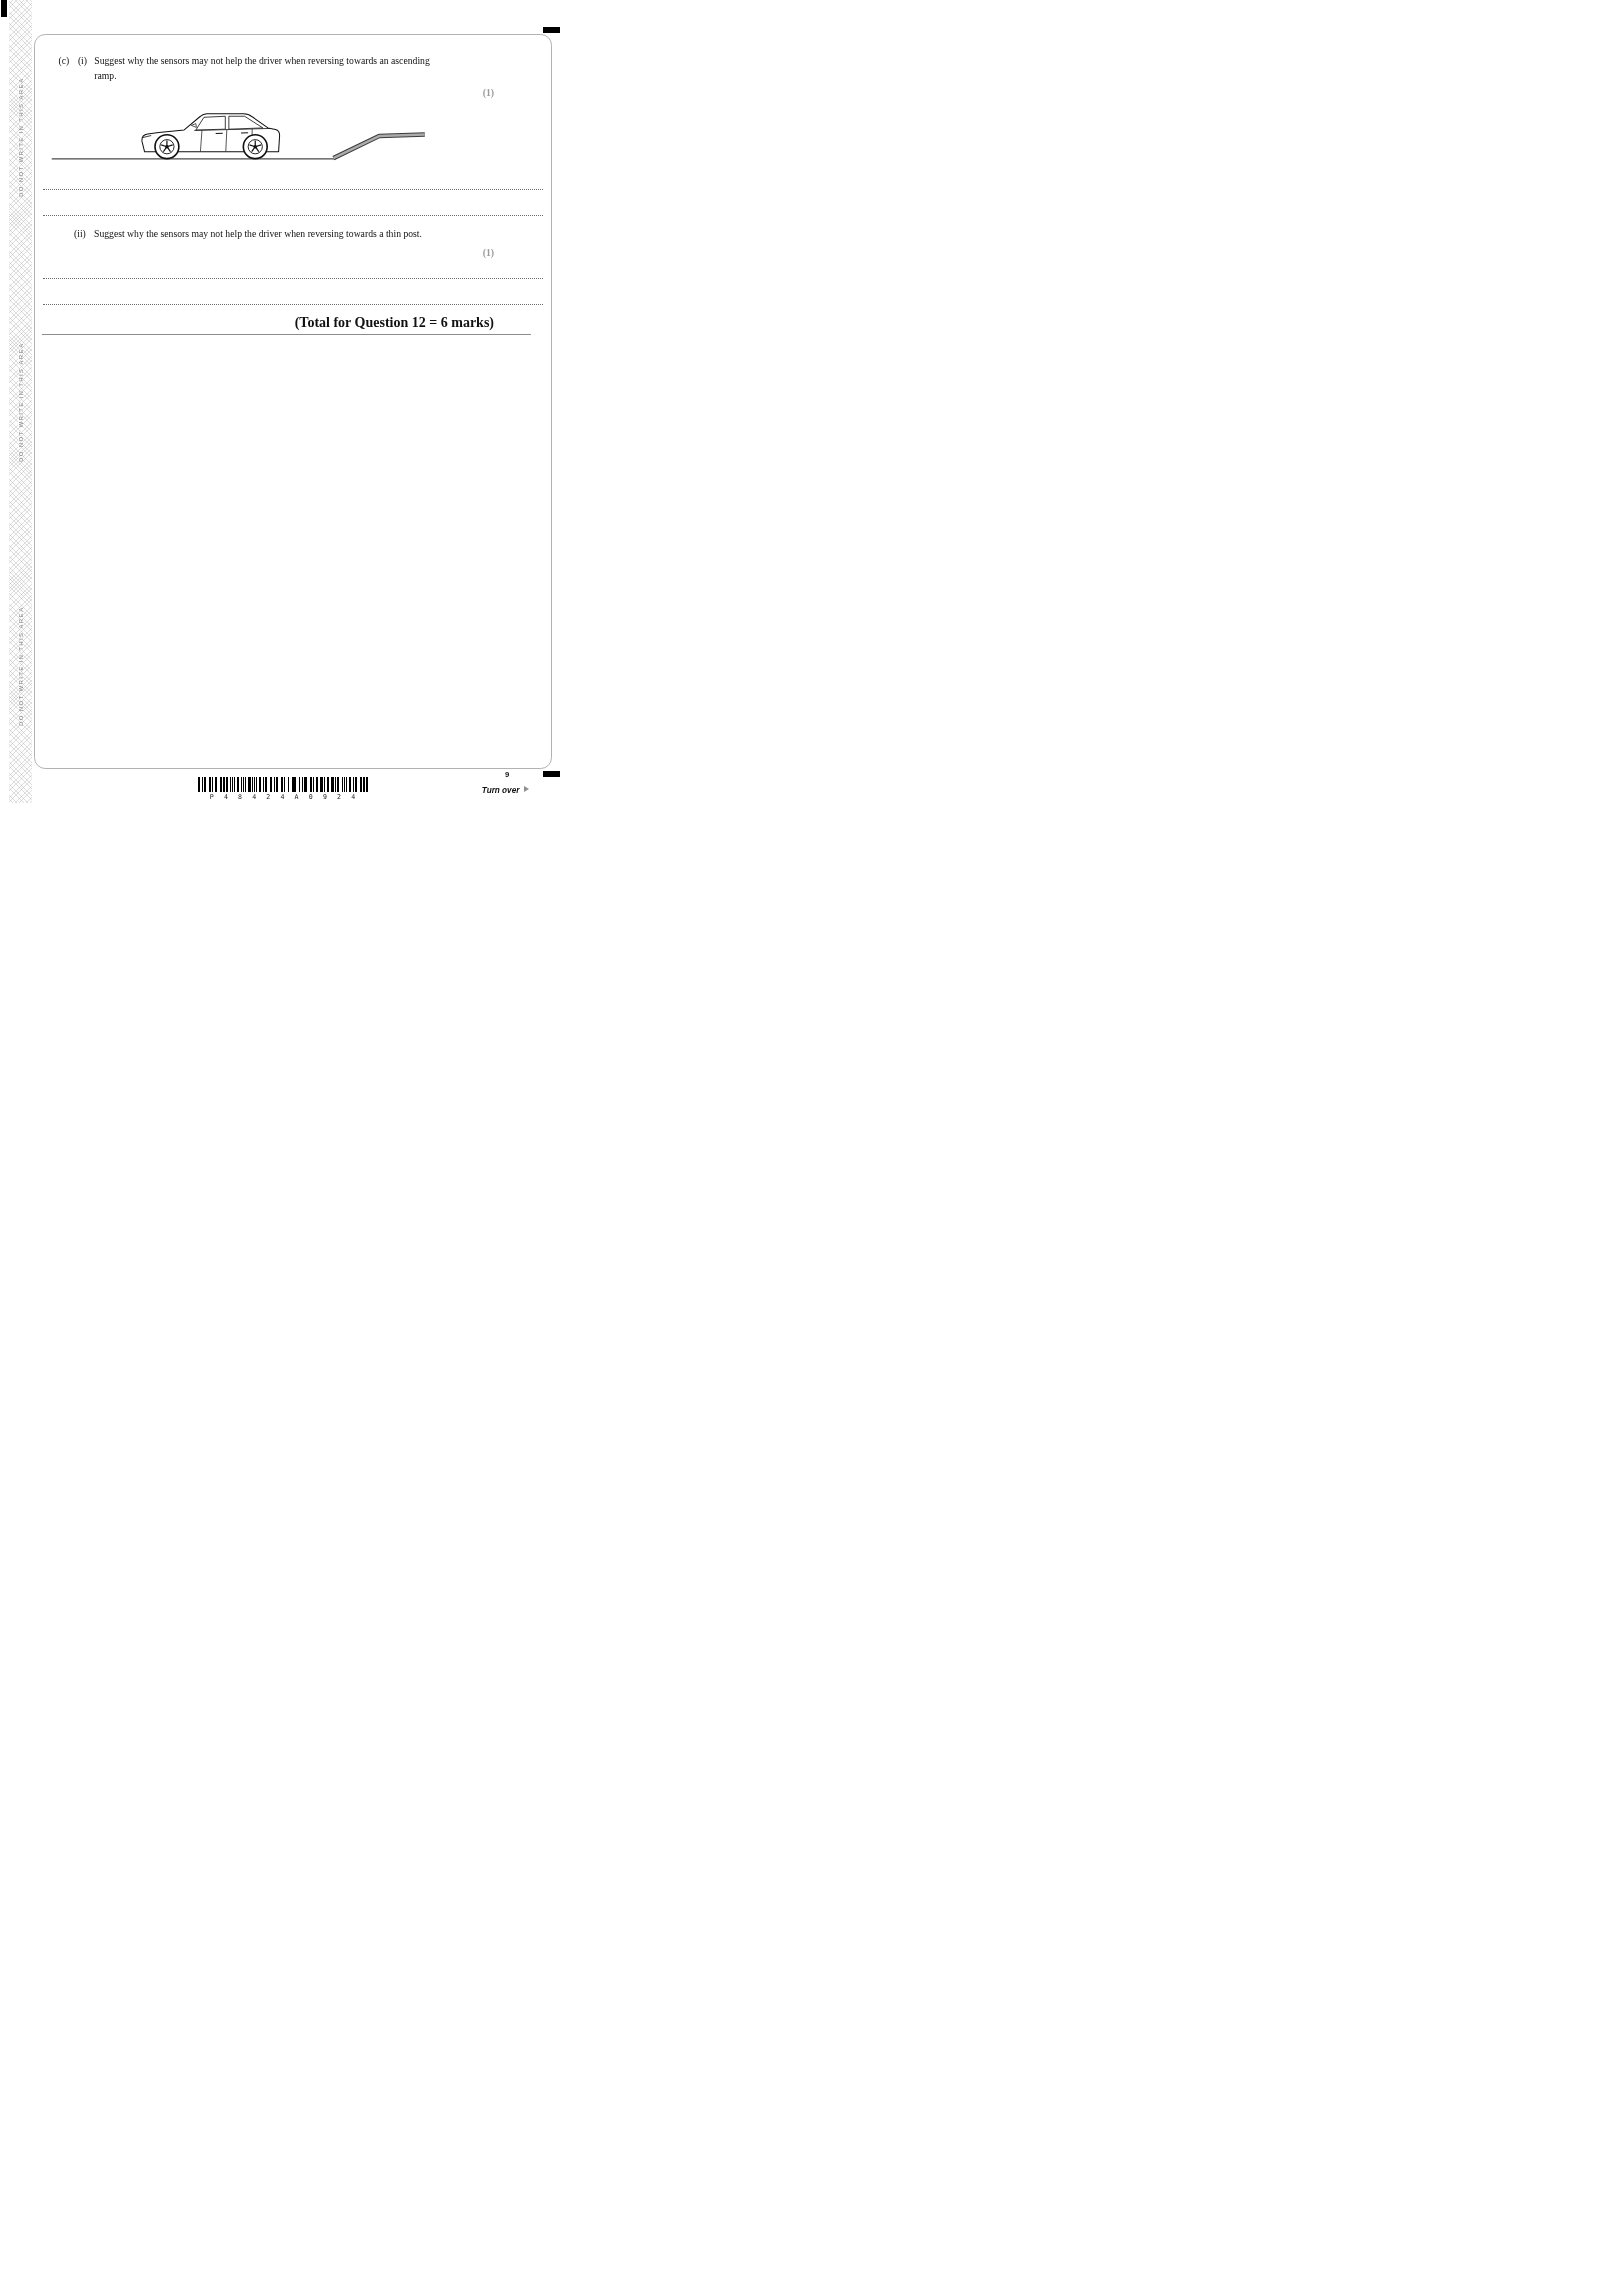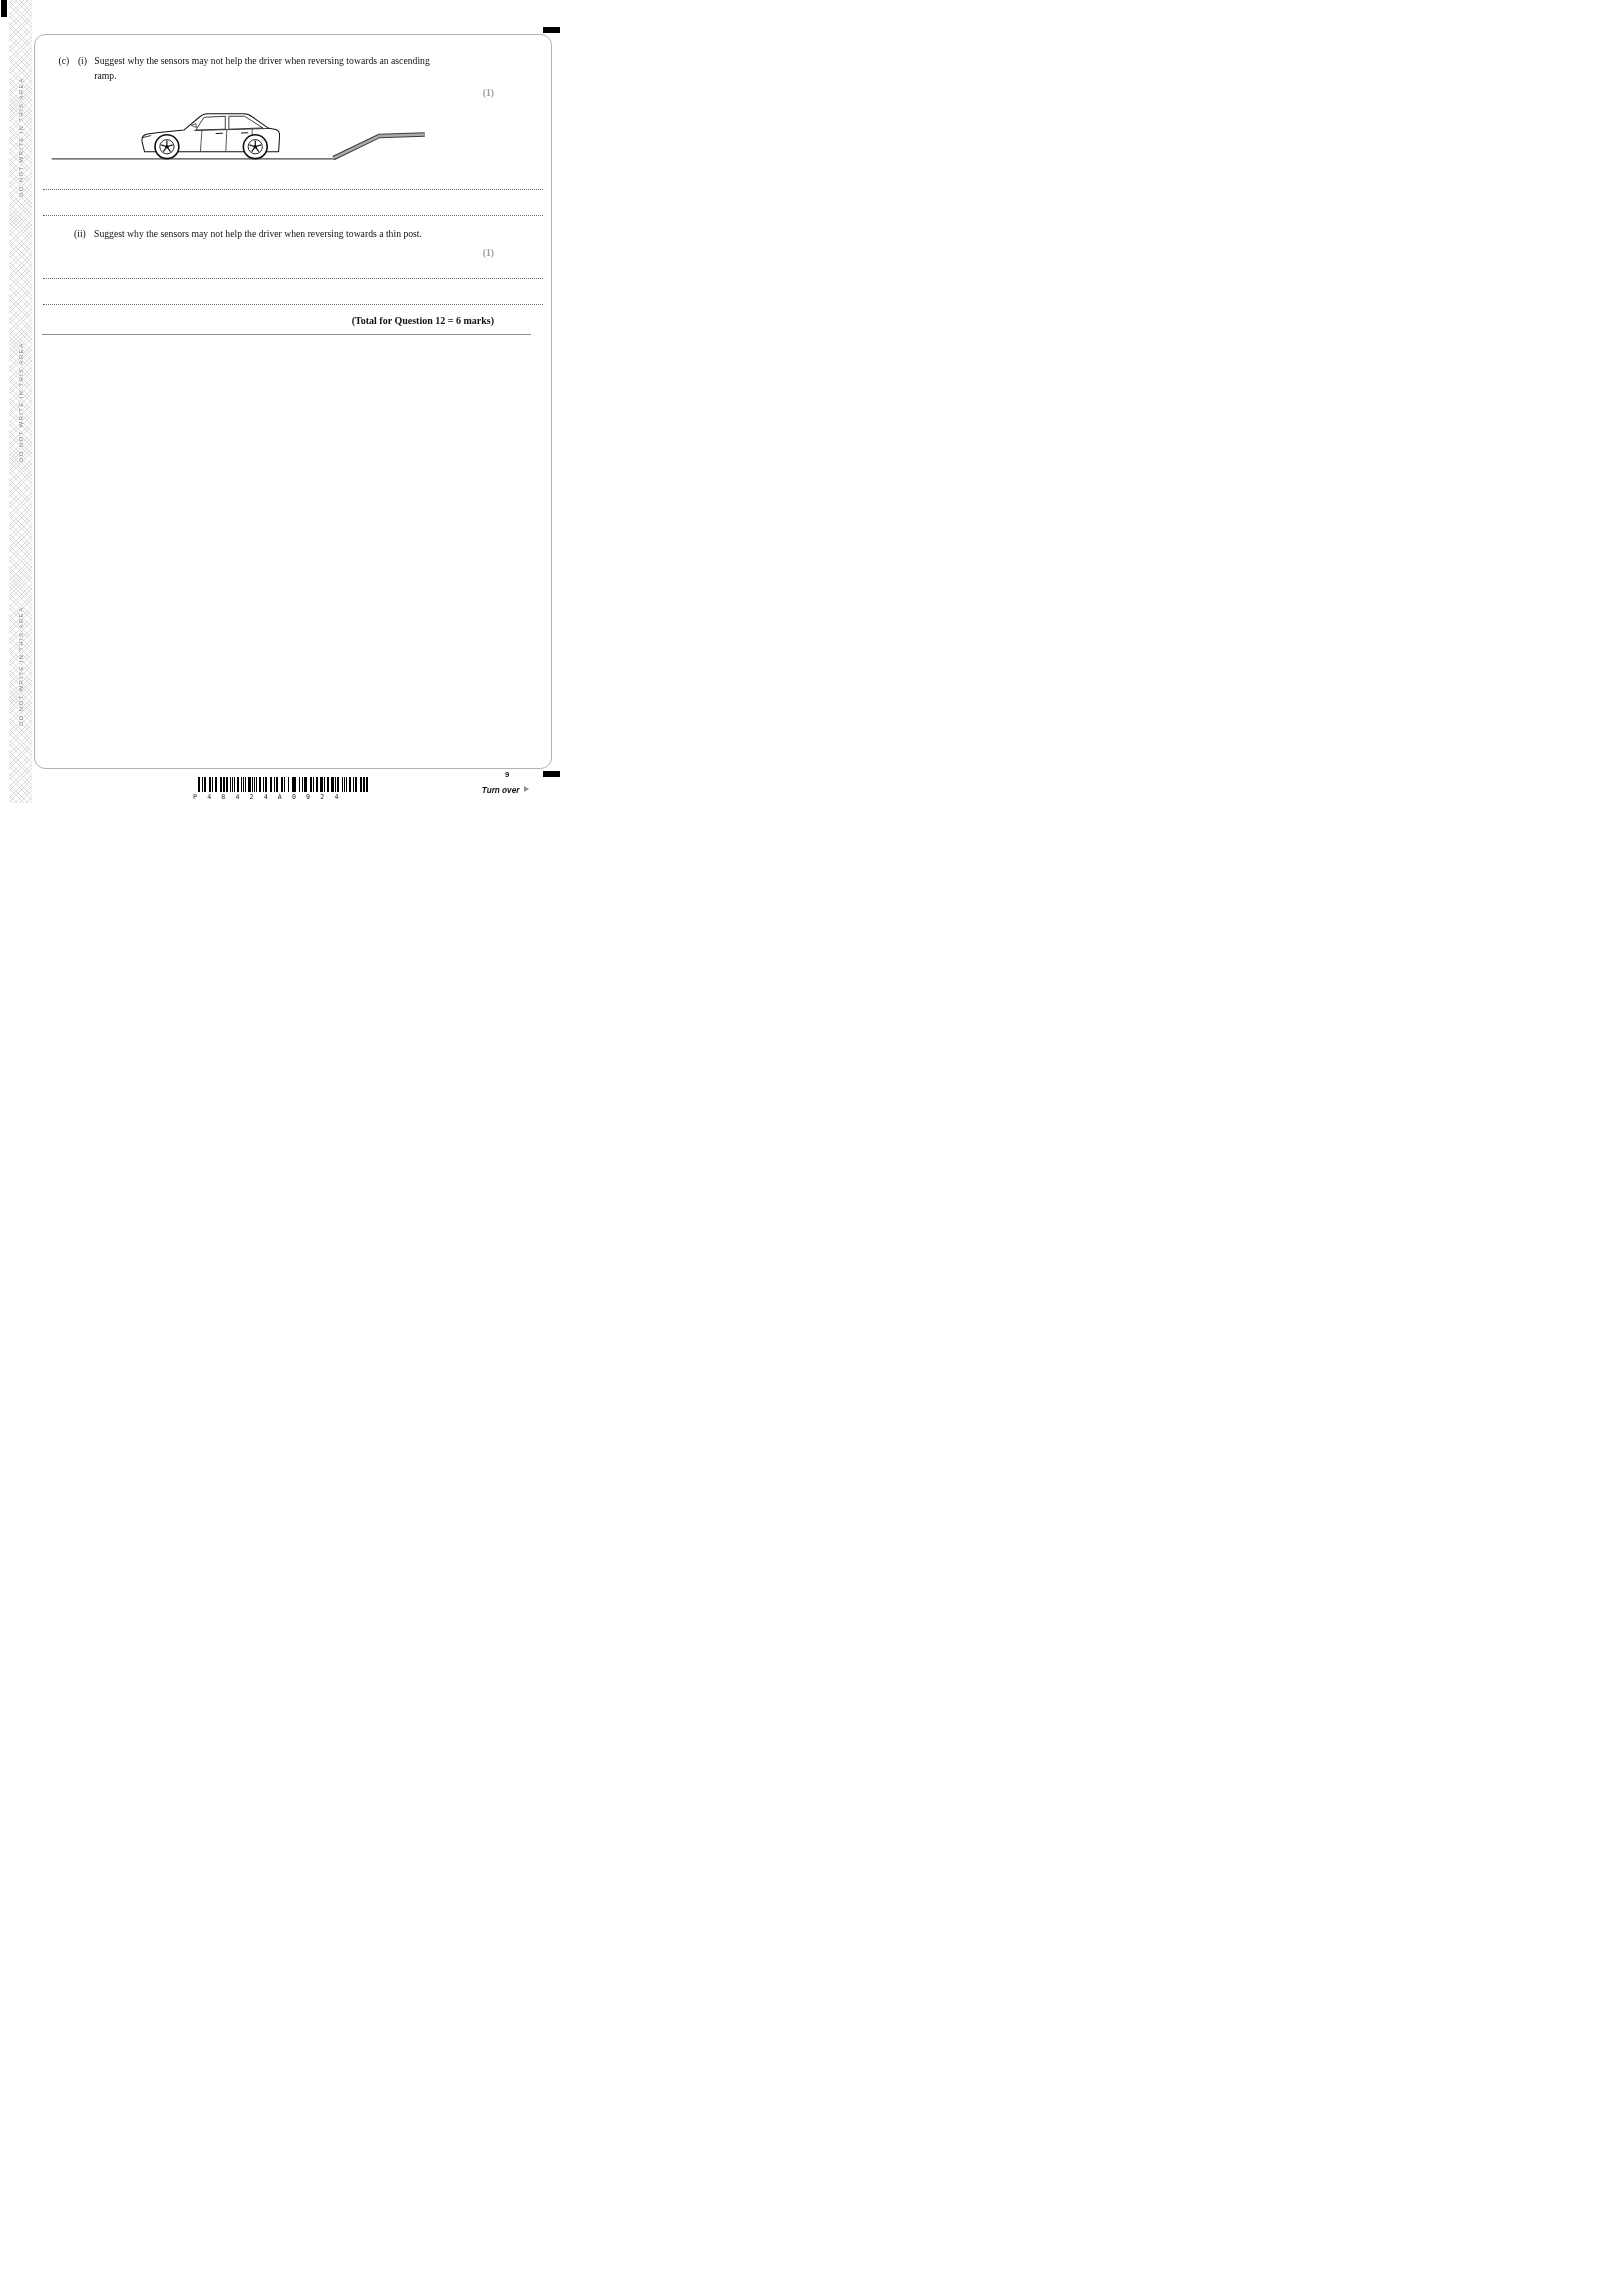--- a/index.html
+++ b/index.html
@@ -66,21 +66,21 @@
 
   .answer-line {
     position:absolute; left:8.2px; right:8.2px; height:0;
     border-bottom:0.8px dotted #6a6a6a;
   }
   .al-1 { top:154px; } .al-2 { top:180px; }
   .al-3 { top:243px; } .al-4 { top:269px; }
 
   .total-text {
     position:absolute; top:280px; right:57px;
-    font-weight:bold; font-size:10px; color:#111;
+    font-weight:bold; font-size:14px; color:#111;
   }
   .total-rule {
     position:absolute; top:299px; left:7.2px; right:20.4px; height:0;
     border-bottom:1.5px solid #8d8d8d;
   }
 
   
   .page-number {
     position:absolute; top:770px; left:505px;
     font-family:"Liberation Sans", sans-serif; font-weight:bold;
@@ -89,20 +89,21 @@
   .barcode {
     position:absolute; left:198px; top:777px; width:172px; height:15.3px;
     background-color:#fff;
     background-image:
       repeating-linear-gradient(90deg, #000 0 1px, transparent 1px 3.6px),
       repeating-linear-gradient(90deg, #000 0 1.5px, transparent 1.5px 5.6px),
       repeating-linear-gradient(90deg, #000 0 0.5px, transparent 0.5px 8.7px);
   }
   .barcode-text {
     position:absolute; left:193px; top:793px; width:182px;
+    text-align:center;
     font-family:"DejaVu Sans Mono", monospace;
     font-size:6.6px; letter-spacing:3.1px; color:#222; white-space:nowrap;
   }
   .turn-over {
     position:absolute; top:786px; right:39px;
     display:flex; align-items:flex-start; gap:4.6px;
     font-family:"Liberation Sans", sans-serif;
     font-style:italic; font-weight:bold; font-size:8.2px; color:#111;
   }
   .turn-arrow {

